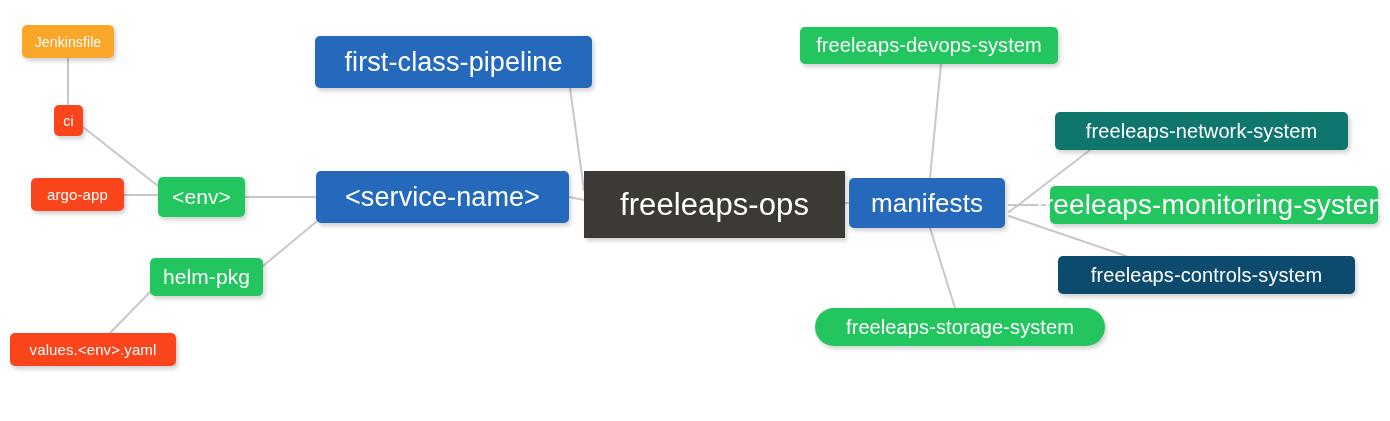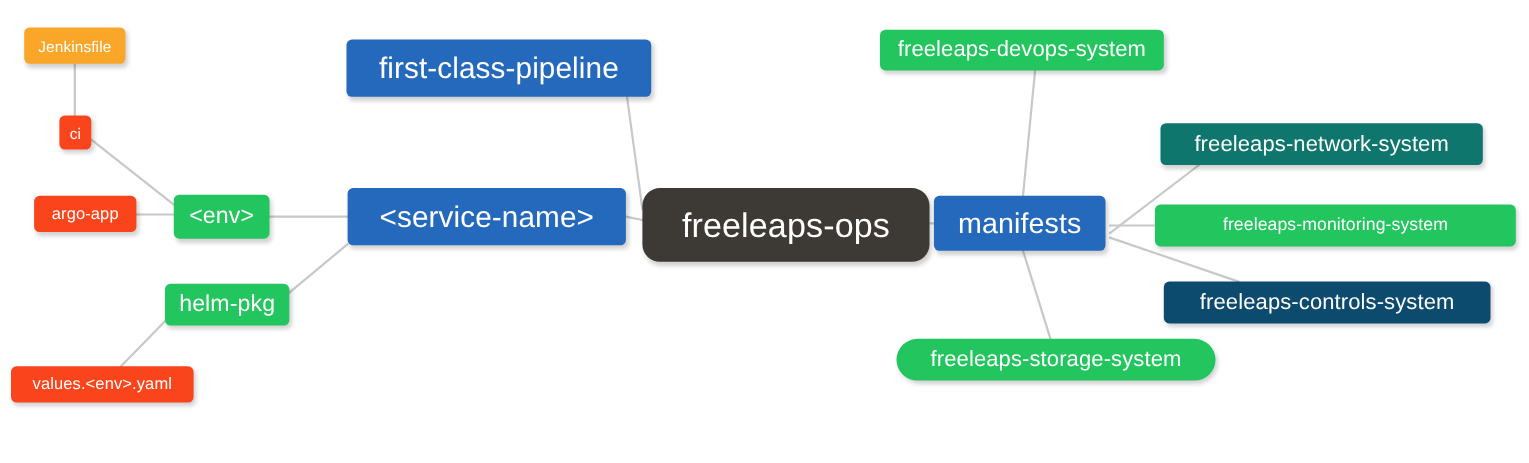--- a/index.html
+++ b/index.html
@@ -14,21 +14,21 @@
   .node{
     position:absolute;
     box-sizing:border-box;
     display:flex;align-items:center;justify-content:center;
     color:#ffffff;
     border-radius:5px;
     white-space:nowrap;
     box-shadow:2px 3px 4px rgba(0,0,0,0.18);
     letter-spacing:0.1px;
   }
-  .n-root{ border-radius:16px; }
+  .n-root{ border-radius:0; }
 </style>
 </head>
 <body>
 
 <div id="canvas">
   <svg id="edges" width="1390" height="421" viewBox="0 0 1390 421">
       <line x1="584" y1="190" x2="570" y2="88" stroke="#c8c8c8" stroke-width="2" stroke-linecap="round"></line>
       <line x1="584" y1="200" x2="569" y2="197" stroke="#c8c8c8" stroke-width="2" stroke-linecap="round"></line>
       <line x1="845" y1="203" x2="853" y2="203" stroke="#c8c8c8" stroke-width="2" stroke-linecap="round"></line>
       <line x1="316" y1="197" x2="245" y2="197" stroke="#c8c8c8" stroke-width="2" stroke-linecap="round"></line>
@@ -49,17 +49,17 @@
       <div class="node" style="left: 316px; top: 171px; width: 253px; height: 52px; background: rgb(37, 105, 189); font-size: 27px;">&lt;service-name&gt;</div>
       <div class="node" style="left: 849px; top: 178px; width: 156px; height: 50px; background: rgb(37, 105, 189); font-size: 26px;">manifests</div>
       <div class="node" style="left: 158px; top: 177px; width: 87px; height: 40px; background: rgb(34, 197, 94); font-size: 21px;">&lt;env&gt;</div>
       <div class="node" style="left: 150px; top: 258px; width: 113px; height: 38px; background: rgb(34, 197, 94); font-size: 21px;">helm-pkg</div>
       <div class="node" style="left: 22px; top: 25px; width: 92px; height: 33px; background: rgb(250, 166, 41); font-size: 14px;">Jenkinsfile</div>
       <div class="node" style="left: 54px; top: 105px; width: 29px; height: 31px; background: rgb(249, 68, 28); font-size: 14px;">ci</div>
       <div class="node" style="left: 31px; top: 178px; width: 93px; height: 33px; background: rgb(249, 68, 28); font-size: 15px;">argo-app</div>
       <div class="node" style="left: 10px; top: 333px; width: 166px; height: 33px; background: rgb(249, 68, 28); font-size: 15px;">values.&lt;env&gt;.yaml</div>
       <div class="node" style="left: 800px; top: 27px; width: 258px; height: 37px; background: rgb(34, 197, 94); font-size: 20px;">freeleaps-devops-system</div>
       <div class="node" style="left: 1055px; top: 112px; width: 293px; height: 38px; background: #0f766e; font-size: 20px;">freeleaps-network-system</div>
-      <div class="node" style="left: 1050px; top: 186px; width: 328px; height: 38px; background: rgb(34, 197, 94); font-size: 16px;">freeleaps-monitoring-system</div>
+      <div class="node" style="left: 1050px; top: 186px; width: 328px; height: 38px; background: rgb(34, 197, 94); font-size: 28px;">freeleaps-monitoring-system</div>
       <div class="node" style="left: 1058px; top: 256px; width: 297px; height: 38px; background: #0c4a6e; font-size: 20px;">freeleaps-controls-system</div>
       <div class="node" style="left: 815px; top: 308px; width: 290px; height: 38px; background: rgb(34, 197, 94); font-size: 20px; border-radius: 19px;">freeleaps-storage-system</div>
     </div>
 </div>
 
 </body></html>

